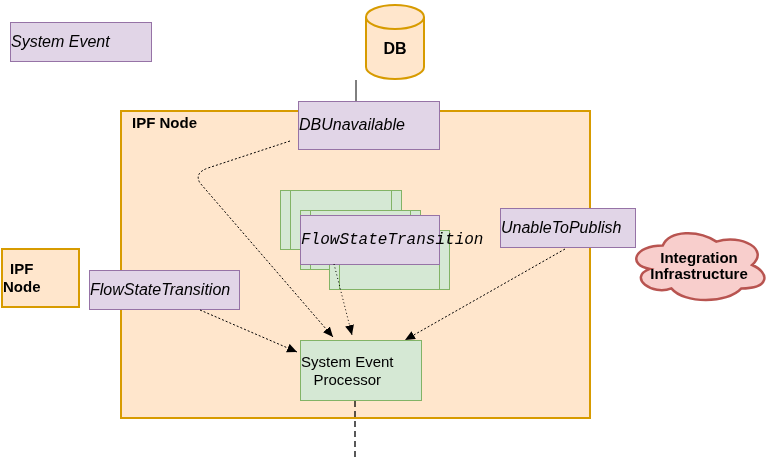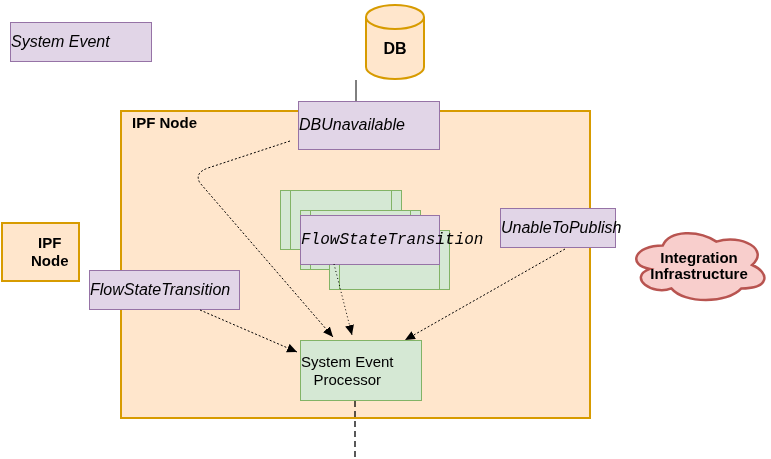--- a/index.html
+++ b/index.html
@@ -26,24 +26,24 @@
   .ipf-container-label{position:absolute;left:10px;top:2px;font-weight:bold;font-size:15px;}
   .db-unavailable{left:298px;top:101px;width:142px;height:49px;z-index:6;}
   .stack-back{left:280px;top:190px;width:122px;height:60px;z-index:2;}
   .stack-middle{left:300px;top:210px;width:121px;height:60px;z-index:3;}
   .stack-front{left:329px;top:230px;width:121px;height:60px;z-index:4;}
   .proc{position:absolute;box-sizing:border-box;background:#D5E8D4;border:1px solid #82B366;}
   .proc::before,.proc::after{content:"";position:absolute;top:0;bottom:0;width:1px;background:#82B366;}
   .proc::before{left:9px;}
   .proc::after{right:9px;}
   .flow-label{left:300px;top:215px;width:140px;height:50px;z-index:5;font-family:Liberation Mono, monospace;}
-  .unable{left:500px;top:208px;width:116px;height:40px;z-index:6;}
+  .unable{left:500px;top:208px;width:136px;height:40px;z-index:6;}
   .cloud-wrap{left:624px;top:222px;width:150px;height:88px;z-index:7;position:absolute;}
   .cloud-label{position:absolute;inset:0;display:flex;align-items:center;justify-content:center;text-align:center;font-weight:bold;font-size:15px;line-height:1.1;}
-  .ipf-small{left:1px;top:222px;width:79px;height:60px;z-index:6;font-weight:bold;font-size:15px;padding-left:28px;}
+  .ipf-small{left:1px;top:248px;width:79px;height:60px;z-index:6;font-weight:bold;font-size:15px;}
   .cluster{left:89px;top:270px;width:151px;height:40px;z-index:6;}
   .processor{left:300px;top:340px;width:122px;height:61px;z-index:2;font-size:15px;}
   .edges{position:absolute;left:0;top:0;width:771px;height:459px;z-index:8;pointer-events:none;}
 </style>
 </head>
 <body>
 
 <div class="canvas">
 
   <div class="node peach ipf-container">

